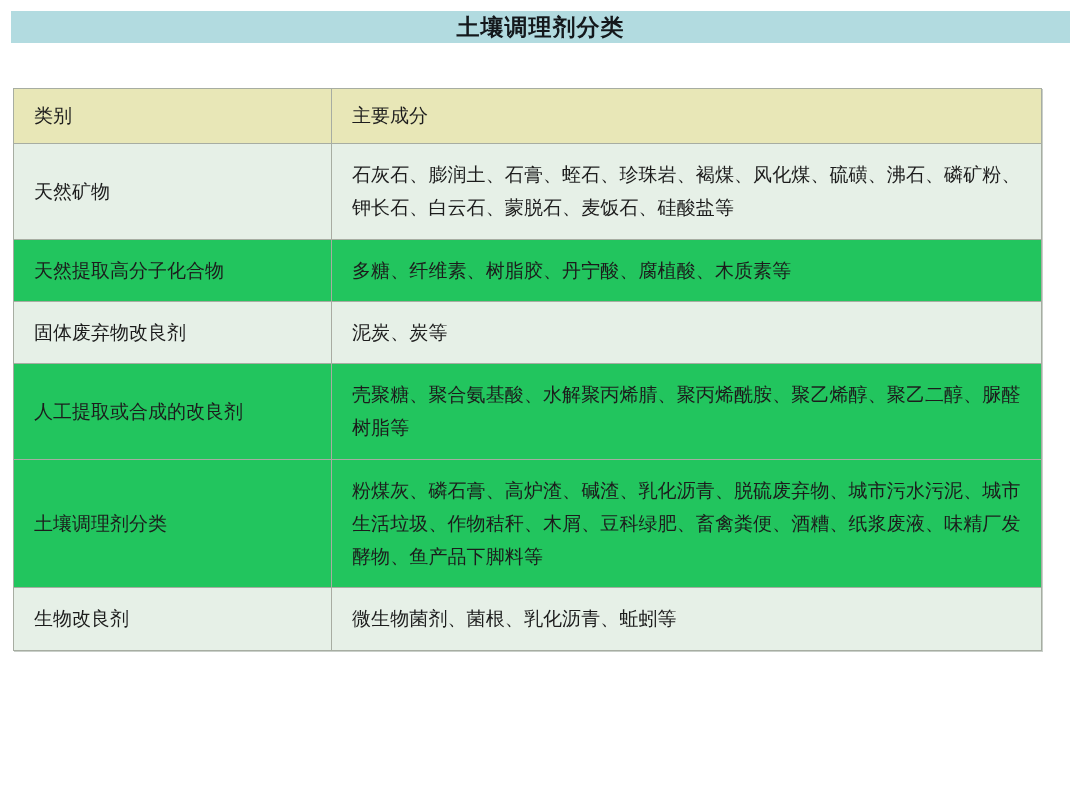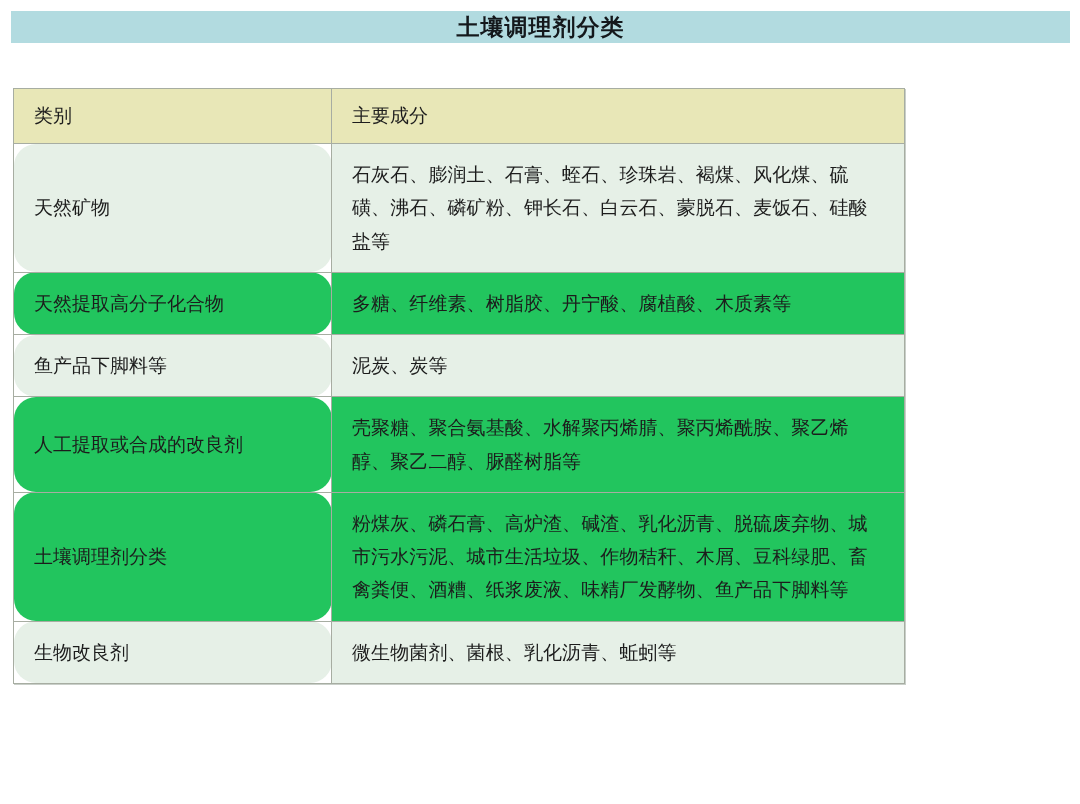--- a/index.html
+++ b/index.html
@@ -40,21 +40,21 @@
     letter-spacing: 1px;
     color: #14181c;
     line-height: 1;
   }
 
   
   .table-wrap {
     position: absolute;
     left: 13px;
     top: 88px;
-    width: 892px;
+    width: 1029px;
   }
   table.classification-table {
     width: 100%;
     border-collapse: collapse;
     table-layout: fixed;
     border: 1px solid #9aa39a;
     box-shadow: 1px 1px 0 #c9cfc9;
   }
   table.classification-table col.col-category { width: 318px; }
   table.classification-table col.col-components { width: auto; }
@@ -82,21 +82,20 @@
   tbody tr.row-yellow td { background: #22c55e; font-family: Liberation Serif, serif; }
 
   tbody td {
     font-size: 19px;
     line-height: 1.75;
     padding: 14px 20px;
     color: #1c1c1c;
   }
   tbody td.cat-cell {
     white-space: nowrap;
-    border-radius: 22px;
   }
   tbody td.comp-cell {
     letter-spacing: 0.1px;
   }
 </style>
 </head>
 <body>
 
 <div id="page">
 
@@ -119,21 +118,21 @@
       <tbody id="table-body">
           <tr class="row-mint">
             <td class="cat-cell">天然矿物</td>
             <td class="comp-cell">石灰石、膨润土、石膏、蛭石、珍珠岩、褐煤、风化煤、硫磺、沸石、磷矿粉、钾长石、白云石、蒙脱石、麦饭石、硅酸盐等</td>
           </tr>
           <tr class="row-yellow">
             <td class="cat-cell">天然提取高分子化合物</td>
             <td class="comp-cell">多糖、纤维素、树脂胶、丹宁酸、腐植酸、木质素等</td>
           </tr>
           <tr class="row-mint">
-            <td class="cat-cell">鱼产品下脚料等</td>
+            <td class="cat-cell">固体废弃物改良剂</td>
             <td class="comp-cell">泥炭、炭等</td>
           </tr>
           <tr class="row-yellow">
             <td class="cat-cell">人工提取或合成的改良剂</td>
             <td class="comp-cell">壳聚糖、聚合氨基酸、水解聚丙烯腈、聚丙烯酰胺、聚乙烯醇、聚乙二醇、脲醛树脂等</td>
           </tr>
           <tr class="row-yellow">
             <td class="cat-cell">土壤调理剂分类</td>
             <td class="comp-cell">粉煤灰、磷石膏、高炉渣、碱渣、乳化沥青、脱硫废弃物、城市污水污泥、城市生活垃圾、作物秸秆、木屑、豆科绿肥、畜禽粪便、酒糟、纸浆废液、味精厂发酵物、鱼产品下脚料等</td>
           </tr>

